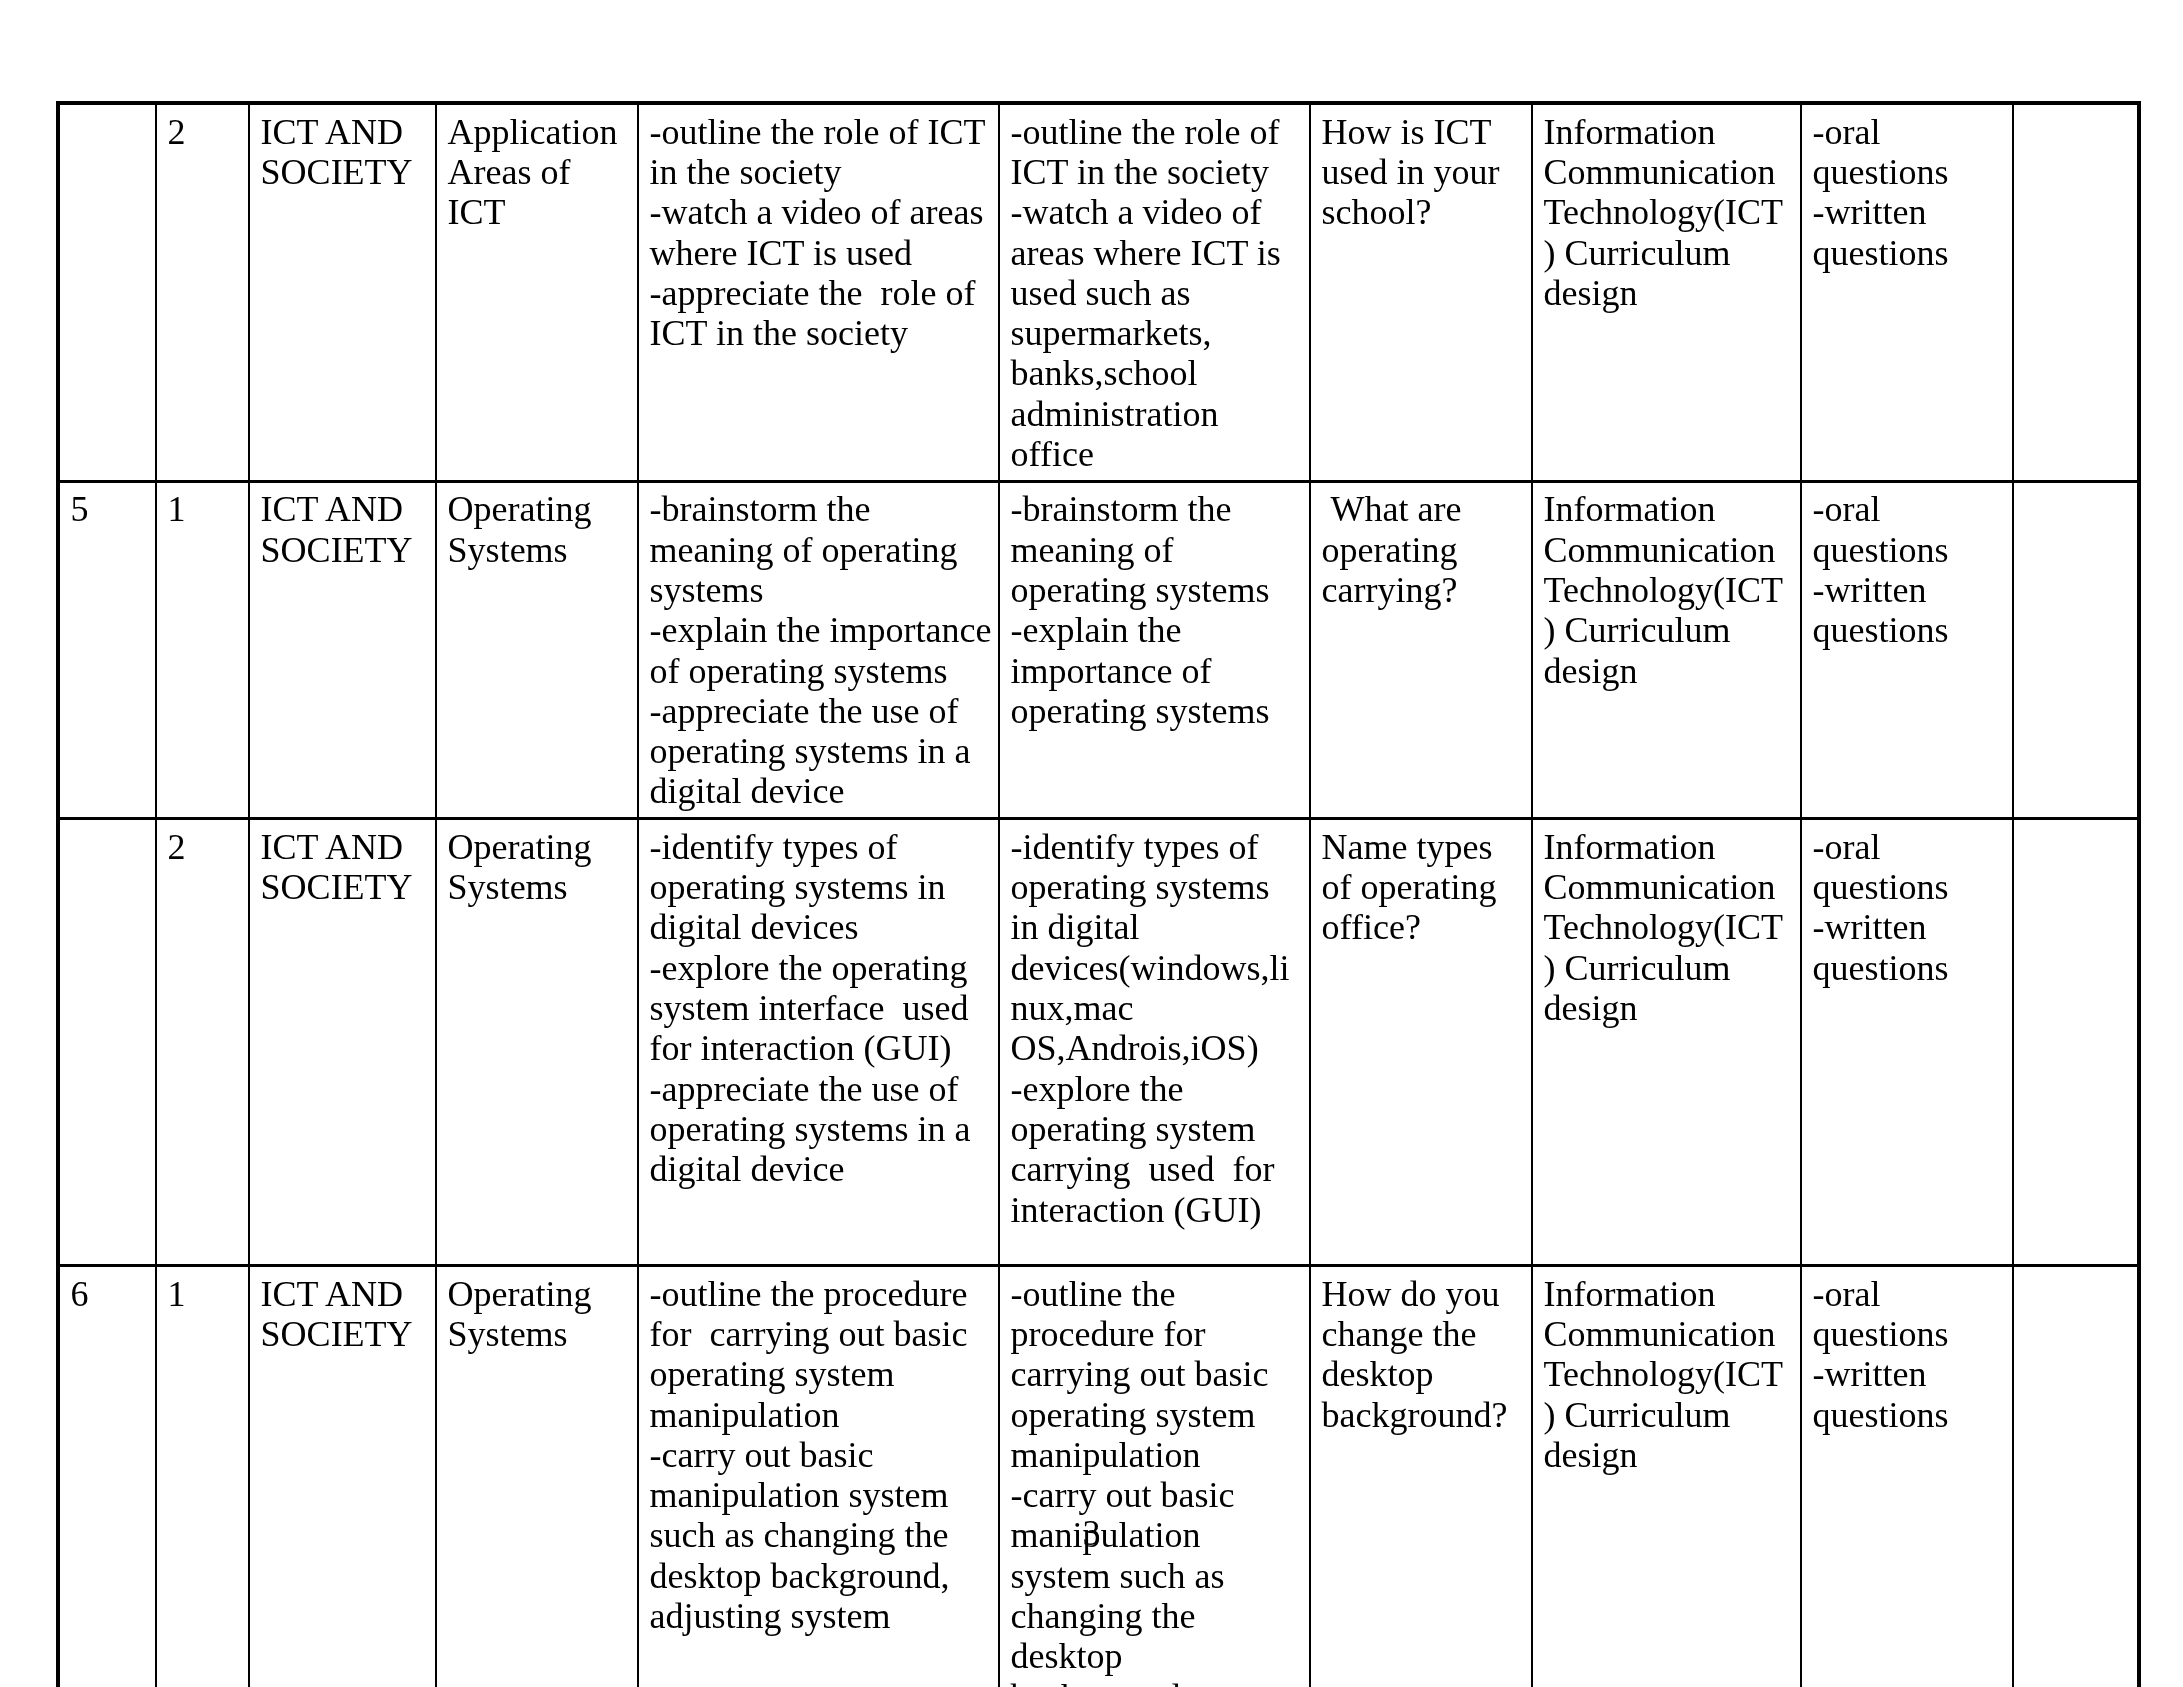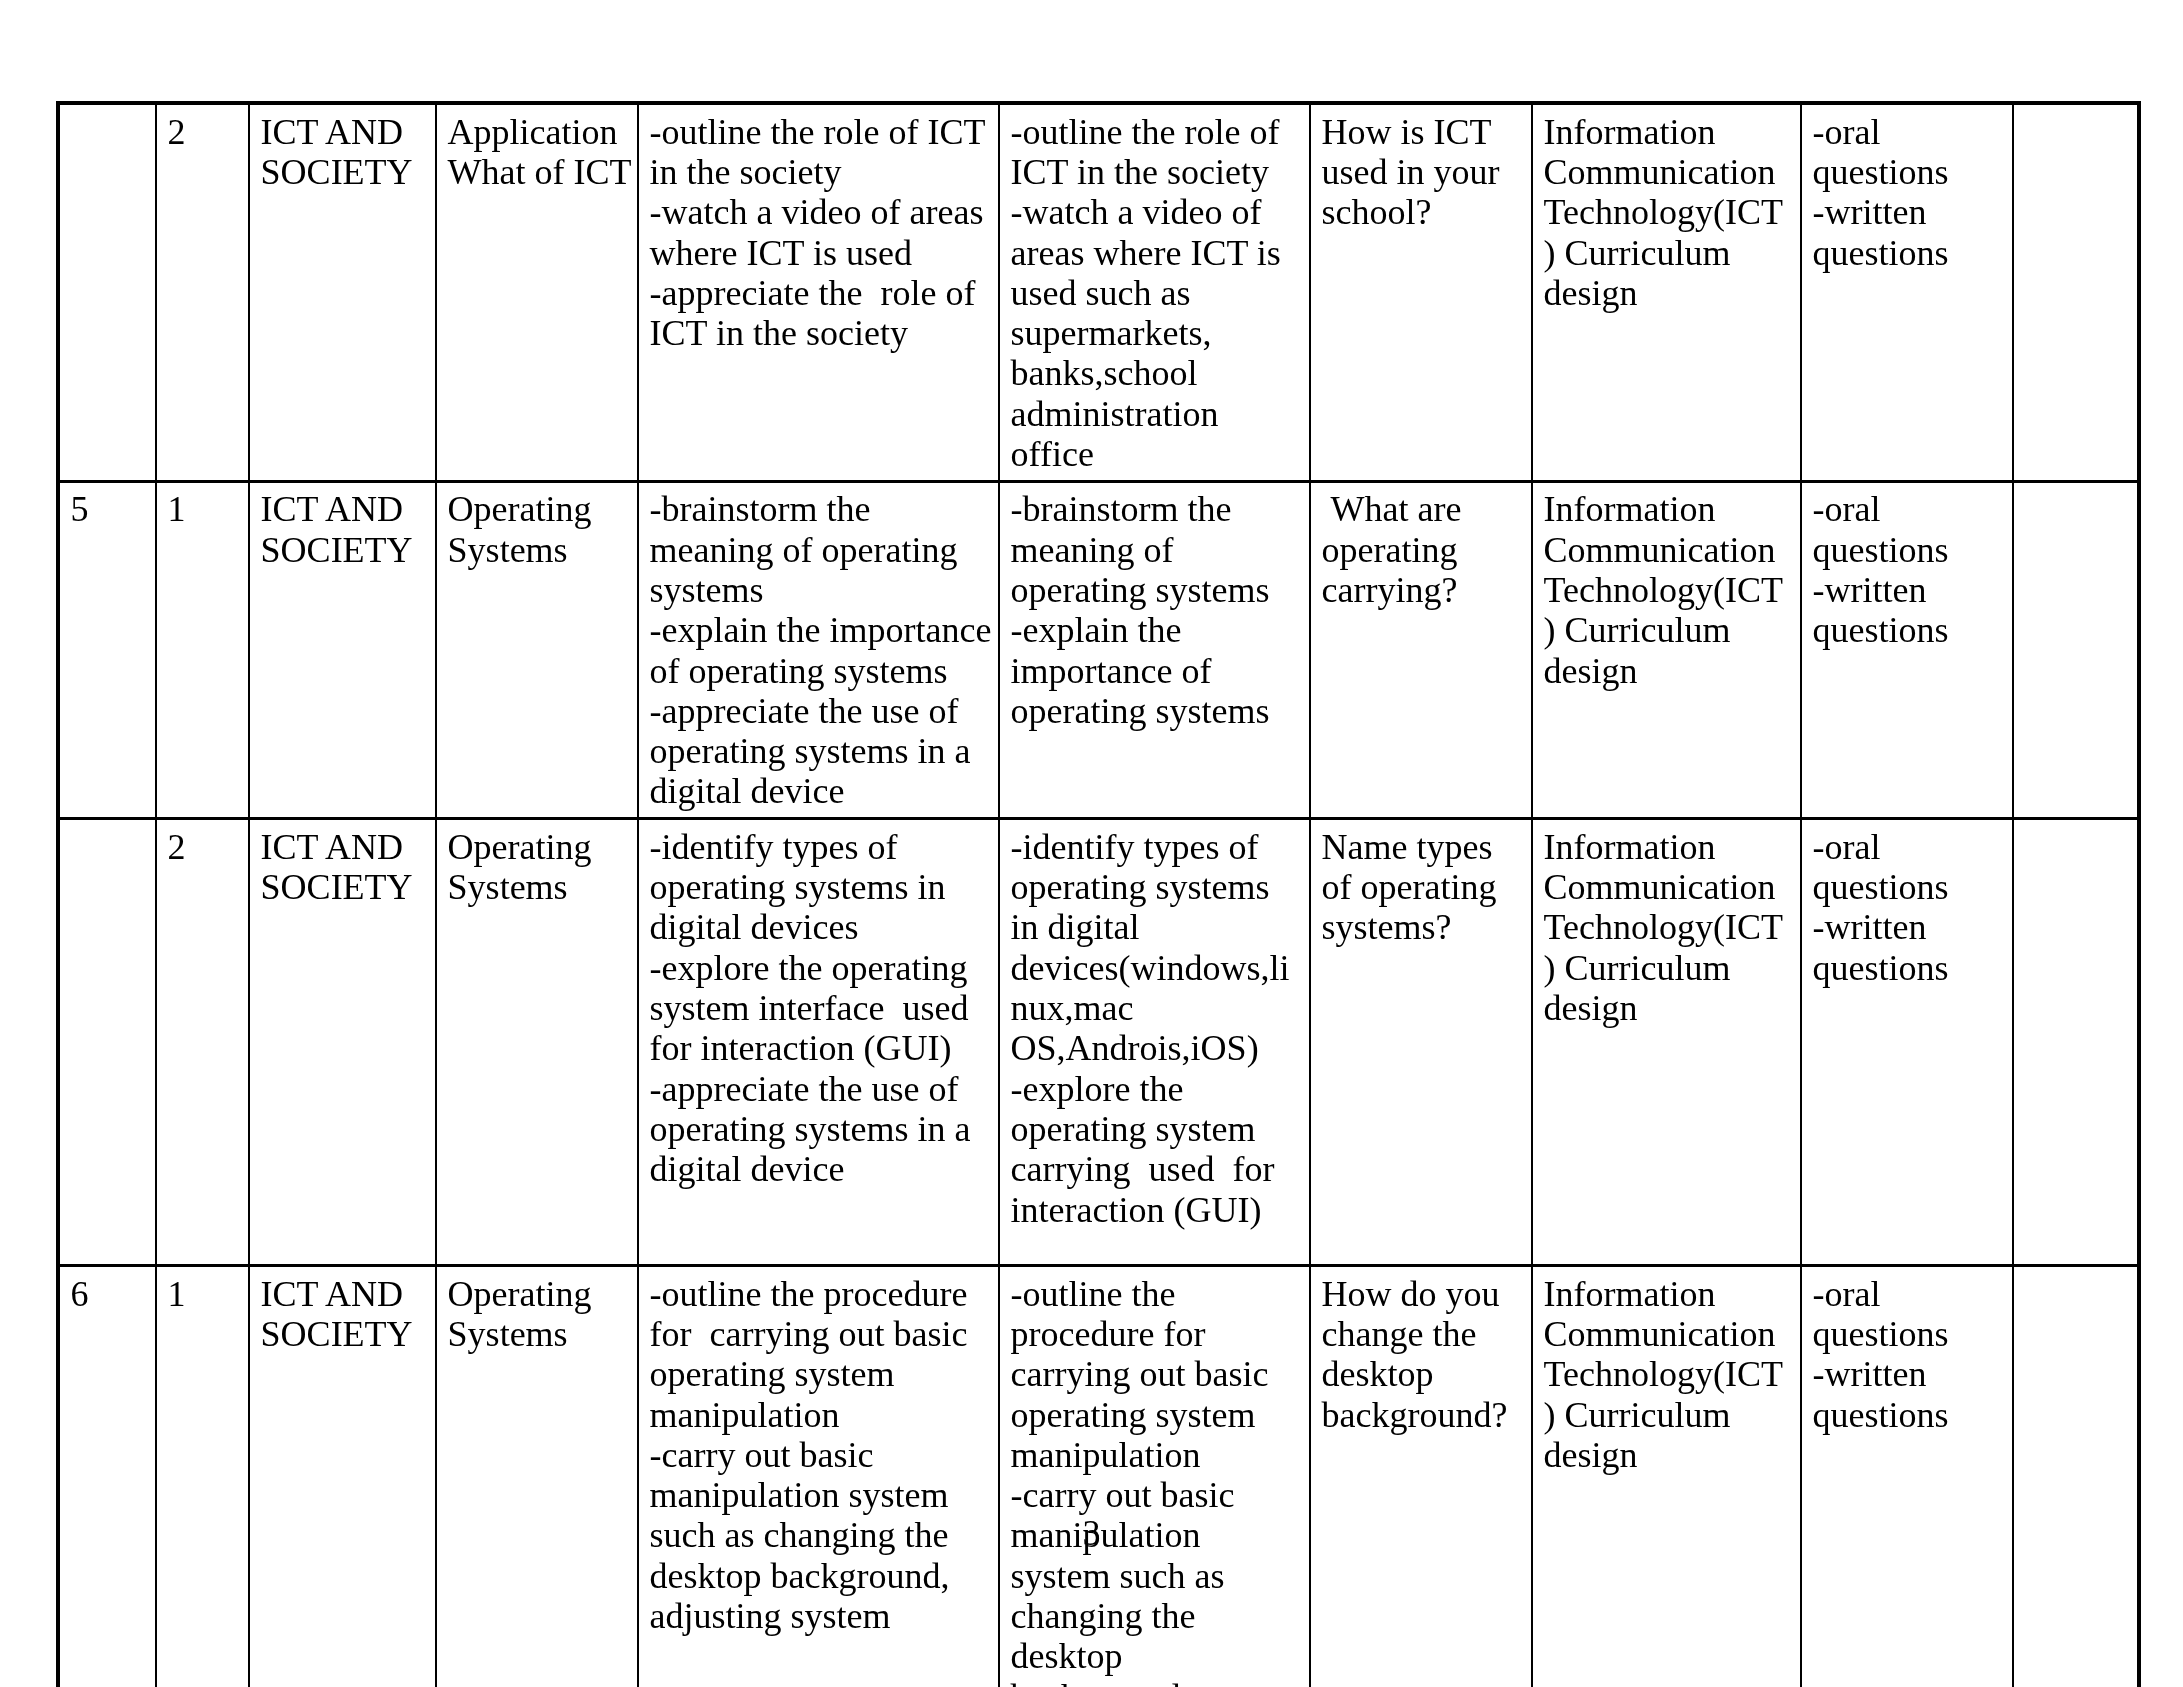--- a/index.html
+++ b/index.html
@@ -68,21 +68,21 @@
       <col style="width:222px">
       <col style="width:269px">
       <col style="width:212px">
       <col style="width:126px">
     </colgroup>
     <tbody>
       <tr class="r0">
         <td></td>
         <td>2</td>
         <td>ICT AND SOCIETY</td>
-        <td>Application What of ICT</td>
+        <td>Application Areas of ICT</td>
         <td>-outline the role of ICT in the society
 -watch a video of areas where ICT is used
 -appreciate the  role of ICT in the society</td>
         <td>-outline the role of ICT in the society
 -watch a video of areas where ICT is used such as supermarkets, banks,school administration office</td>
         <td>How is ICT used in your school?</td>
         <td>Information Communication Technology(ICT) Curriculum design</td>
         <td>-oral questions
 -written questions</td>
         <td></td>
@@ -106,21 +106,21 @@
       <tr class="r2">
         <td></td>
         <td>2</td>
         <td>ICT AND SOCIETY</td>
         <td>Operating Systems</td>
         <td>-identify types of operating systems in digital devices
 -explore the operating system interface  used for interaction (GUI)
 -appreciate the use of operating systems in a digital device</td>
         <td>-identify types of operating systems in digital devices(windows,linux,mac OS,Androis,iOS)
 -explore the operating system carrying  used  for interaction (GUI)</td>
-        <td>Name types of operating systems?</td>
+        <td>Name types of operating office?</td>
         <td>Information Communication Technology(ICT) Curriculum design</td>
         <td>-oral questions
 -written questions</td>
         <td></td>
       </tr>
       <tr class="r3">
         <td>6</td>
         <td>1</td>
         <td>ICT AND SOCIETY</td>
         <td>Operating Systems</td>

